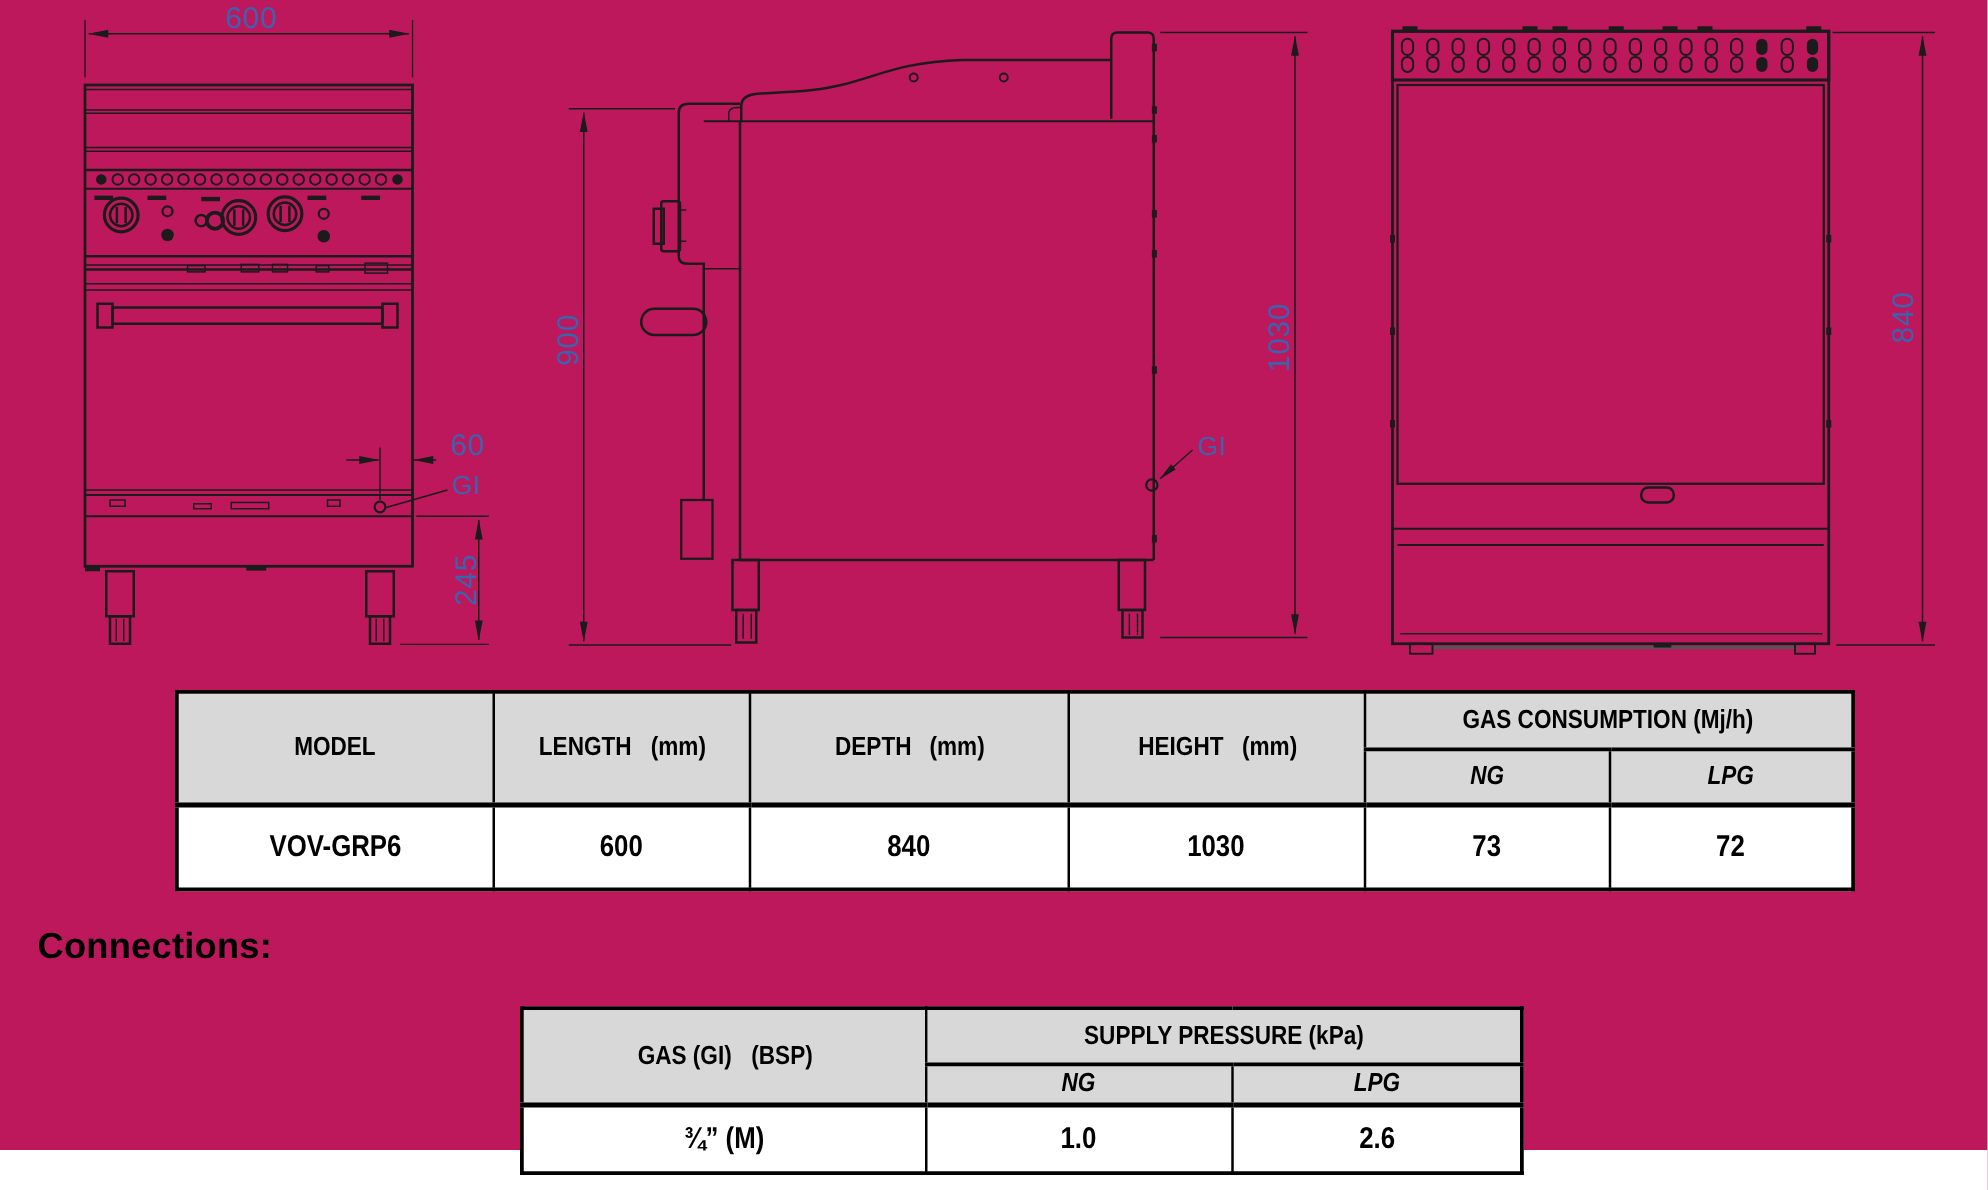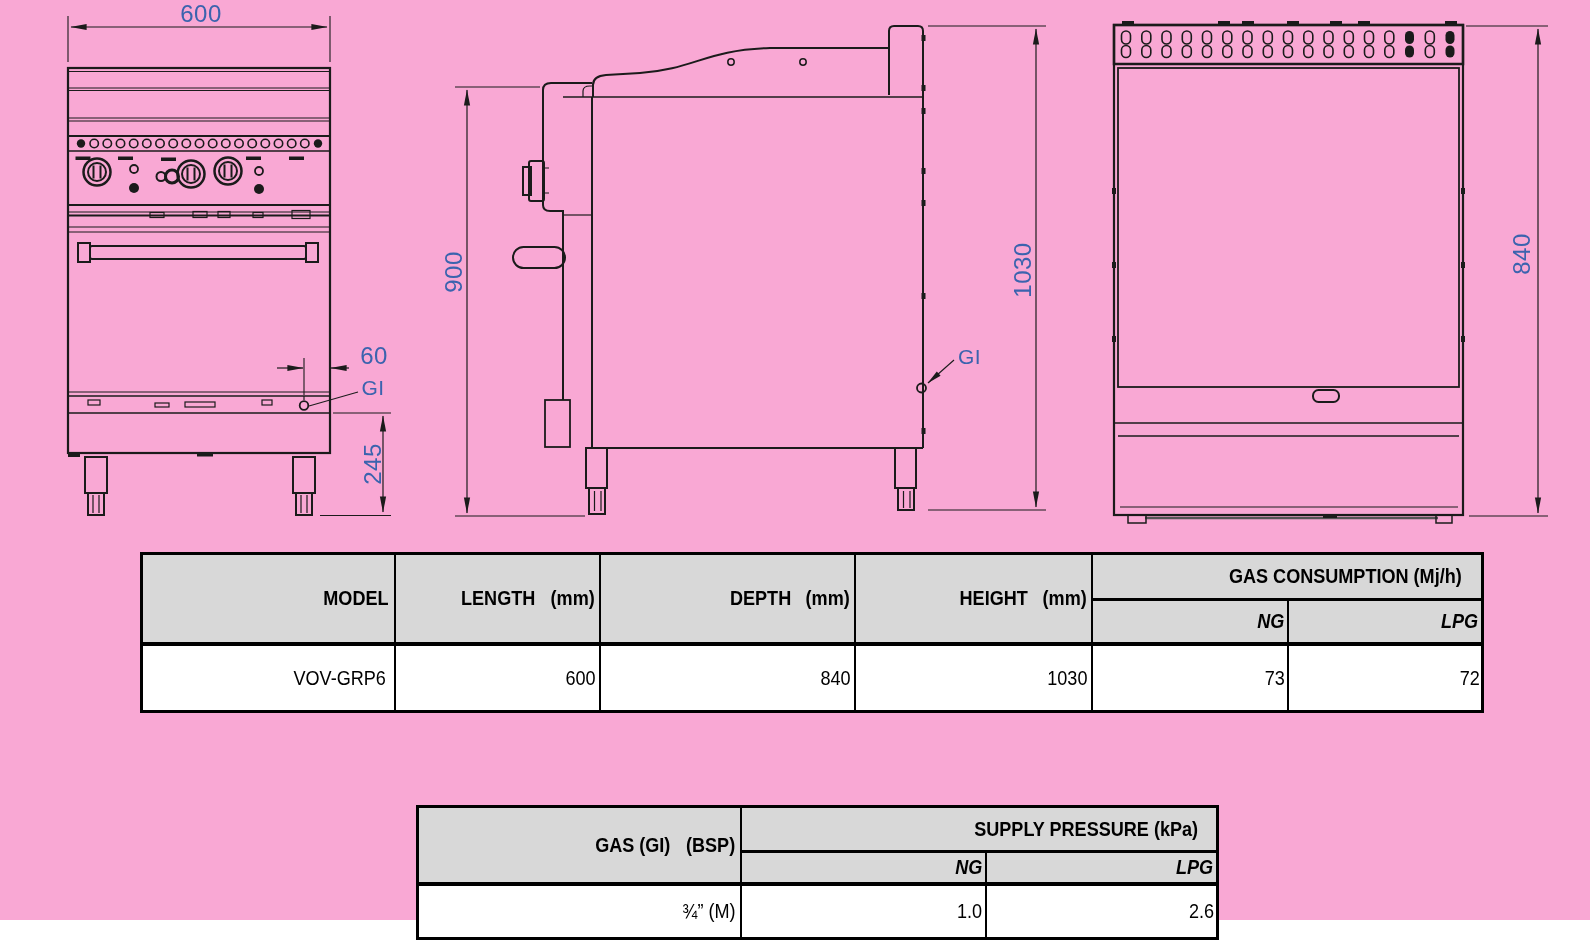--- a/index.html
+++ b/index.html
@@ -1,39 +1,39 @@
 <!DOCTYPE html>
 <html><head>
 <meta charset="utf-8">
 <style>
   html,body{margin:0;padding:0;background:#ffffff;}
   body{width:1590px;height:952px;overflow:hidden;font-family:"Liberation Sans",sans-serif;}
-  .canvas{position:relative;width:1590px;height:920px;background:#f9a8d4;}
+  .canvas{position:relative;width:1590px;height:920px;background:#be185d;}
   svg.drawings{position:absolute;left:0;top:0;}
   svg .thin{stroke:#1b1b1b;fill:none;stroke-width:1.1;}
   svg .t1{stroke:#1b1b1b;fill:none;stroke-width:1.2;}
   svg .t15{stroke:#1b1b1b;fill:none;stroke-width:1.5;}
   svg .t16{stroke:#1b1b1b;fill:none;stroke-width:1.6;}
   svg .t18{stroke:#1b1b1b;fill:none;stroke-width:1.8;}
   svg .t2{stroke:#1b1b1b;fill:none;stroke-width:2;}
   svg .t22{stroke:#1b1b1b;fill:none;stroke-width:2.2;}
   svg .t25{stroke:#1b1b1b;fill:none;stroke-width:2.5;}
   svg .t3{stroke:#1b1b1b;fill:none;stroke-width:3;}
   svg .dl{stroke:#1b1b1b;fill:none;stroke-width:1.2;}
   svg .fl{fill:#1b1b1b;stroke:none;}
   svg .gray{stroke:#555;fill:none;stroke-width:2.5;}
   svg text.dim{fill:#3b63ae;font-size:24px;letter-spacing:0.5px;stroke:none;font-family:"Liberation Sans",sans-serif;}
   svg text.dims{fill:#3b63ae;font-size:21px;letter-spacing:0.5px;stroke:none;font-family:"Liberation Sans",sans-serif;}
 
   table{border-collapse:collapse;position:absolute;table-layout:fixed;background:#fff;}
   table.spec{left:140px;top:552px;width:1341px;border:3px solid #000;}
   table.conn{left:416px;top:805px;width:800px;border:3px solid #000;}
-  th,td{border:2px solid #000;text-align:right;vertical-align:middle;padding:0;overflow:hidden;}
+  th,td{border:2px solid #000;text-align:center;vertical-align:middle;padding:0;overflow:hidden;}
   th{background:#d8d8d8;font-weight:bold;font-size:21px;color:#000;}
-  td{font-size:21px;font-weight:normal;color:#000;}
+  td{font-size:24px;font-weight:bold;color:#000;}
   tr.drow td{border-top:4px solid #000;}
   tr.h2 th{border-top:3px solid #000;font-style:italic;}
   .cx{display:inline-block;transform:scaleX(0.86);transform-origin:50% 50%;white-space:nowrap;line-height:1.25;}
   .heading{position:absolute;left:30px;top:741px;font-size:29px;font-weight:bold;color:#000;letter-spacing:0.2px;}
 </style>
 </head>
 <body>
 
 <div class="canvas">
 
@@ -318,20 +318,21 @@
       <td><span class="cx">VOV-GRP6</span></td>
       <td><span class="cx">600</span></td>
       <td><span class="cx">840</span></td>
       <td><span class="cx">1030</span></td>
       <td><span class="cx">73</span></td>
       <td><span class="cx">72</span></td>
     </tr>
   </tbody>
     </table>
 
+  <div class="heading">Connections:</div>
 
   <table class="conn">
     <colgroup>
       <col style="width:323px">
         <col style="width:245px">
         <col style="width:232px">
     </colgroup>
     <tbody>
         <tr style="height:45px">
       <th rowspan="2">

